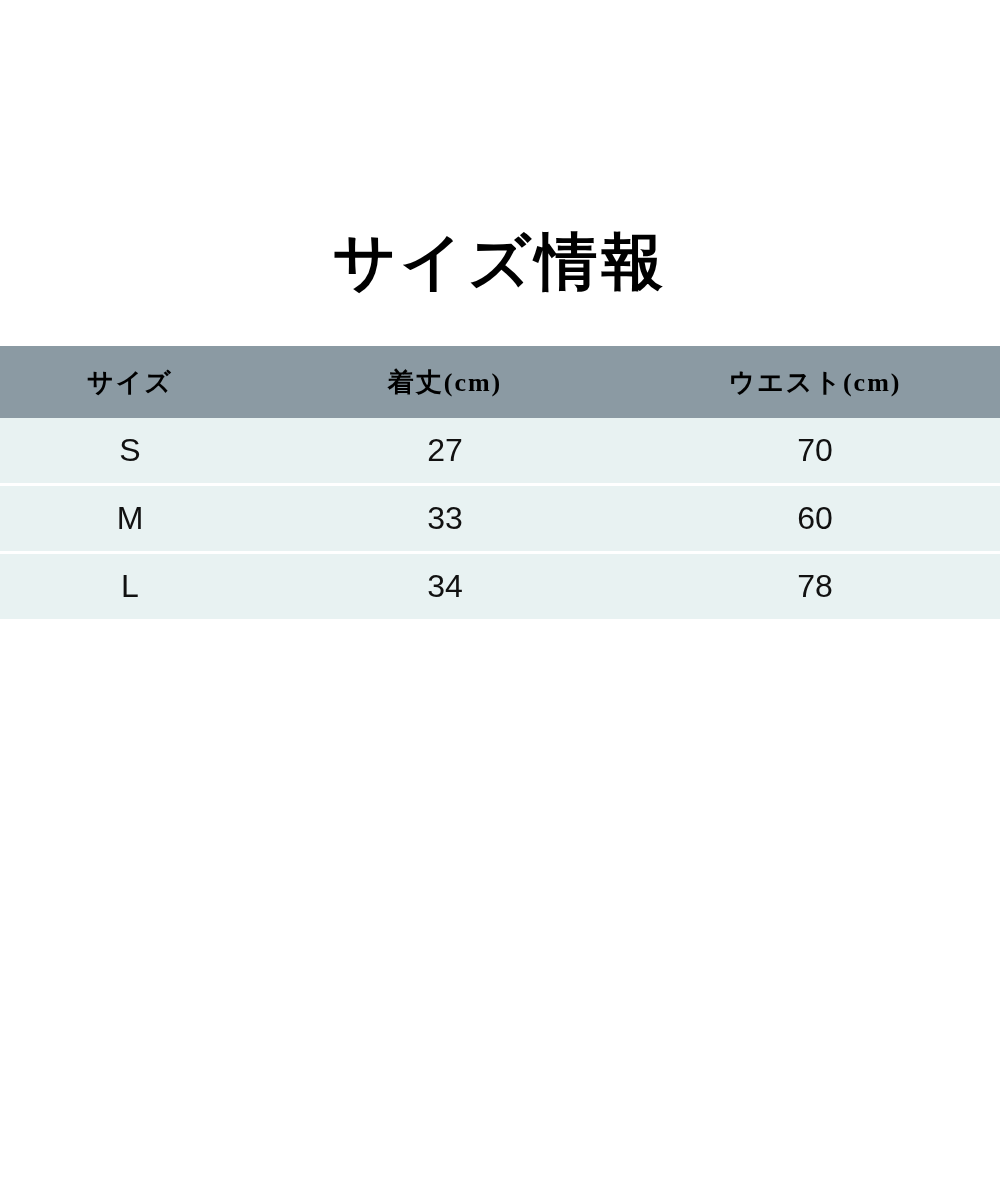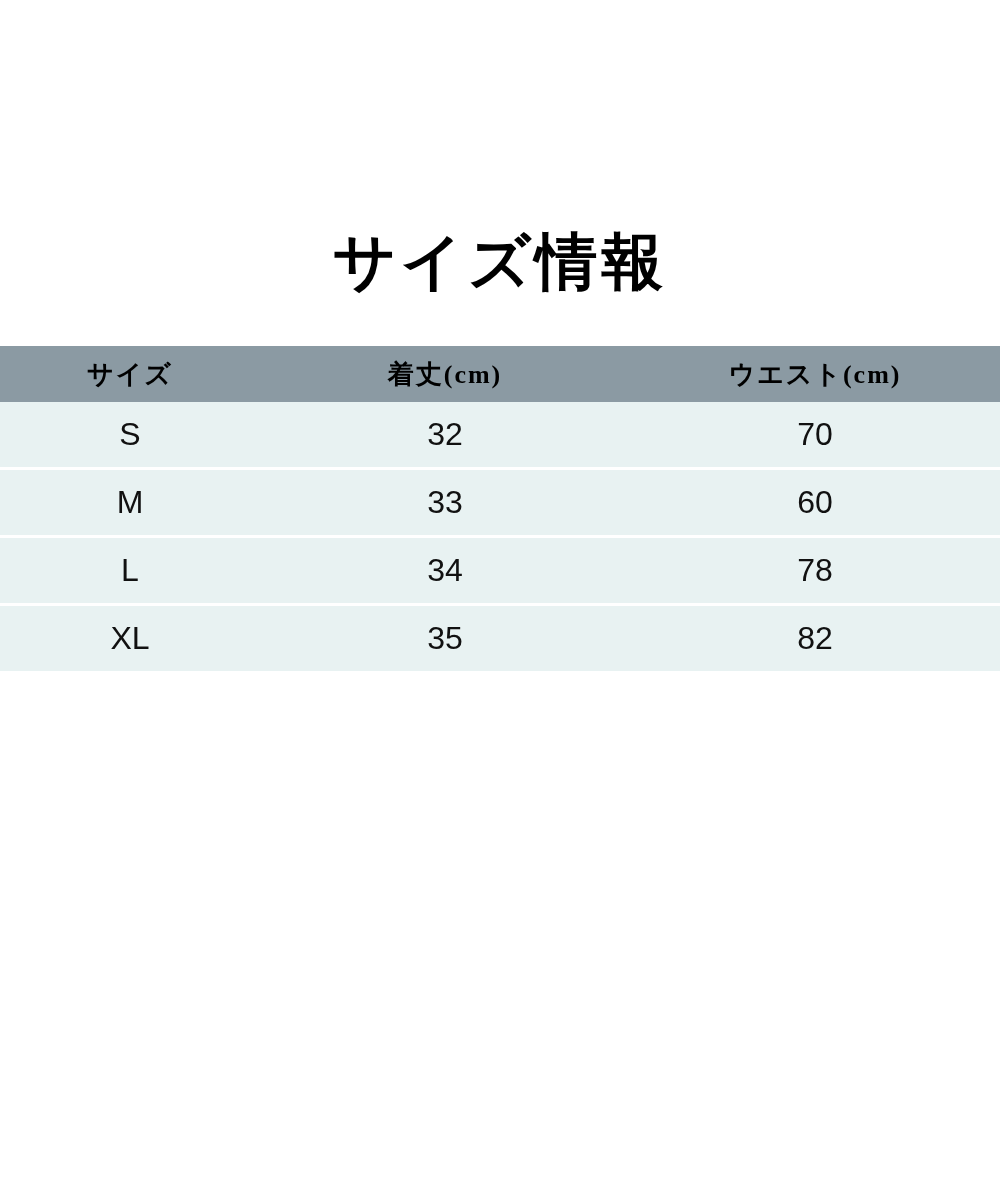--- a/index.html
+++ b/index.html
@@ -42,21 +42,21 @@
     table-layout: fixed;
   }
   .size-table th {
     background: #8b9aa3;
     color: #000000;
     font-family: "Liberation Serif", serif;
     font-weight: bold;
     font-size: 26px;
     letter-spacing: 2px;
     height: 56px;
-    padding: 0;
+    padding: 8px;
     text-align: center;
     vertical-align: middle;
   }
   .size-table td {
     background: #e8f2f2;
     color: #111111;
     font-family: "Liberation Sans", sans-serif;
     font-size: 32px;
     height: 65px;
     padding: 0;
@@ -87,34 +87,29 @@
     <thead>
       <tr>
         <th>サイズ</th>
         <th>着丈(cm)</th>
         <th>ウエスト(cm)</th>
       </tr>
     </thead>
     <tbody>
       <tr>
         <td>S</td>
-        <td>32</td>
+        <td>27</td>
         <td>70</td>
       </tr>
       <tr>
         <td>M</td>
         <td>33</td>
         <td>60</td>
       </tr>
       <tr>
         <td>L</td>
         <td>34</td>
         <td>78</td>
       </tr>
-      <tr>
-        <td>XL</td>
-        <td>35</td>
-        <td>82</td>
-      </tr>
     </tbody>
   </table>
 
 </div>
 
 </body></html>

